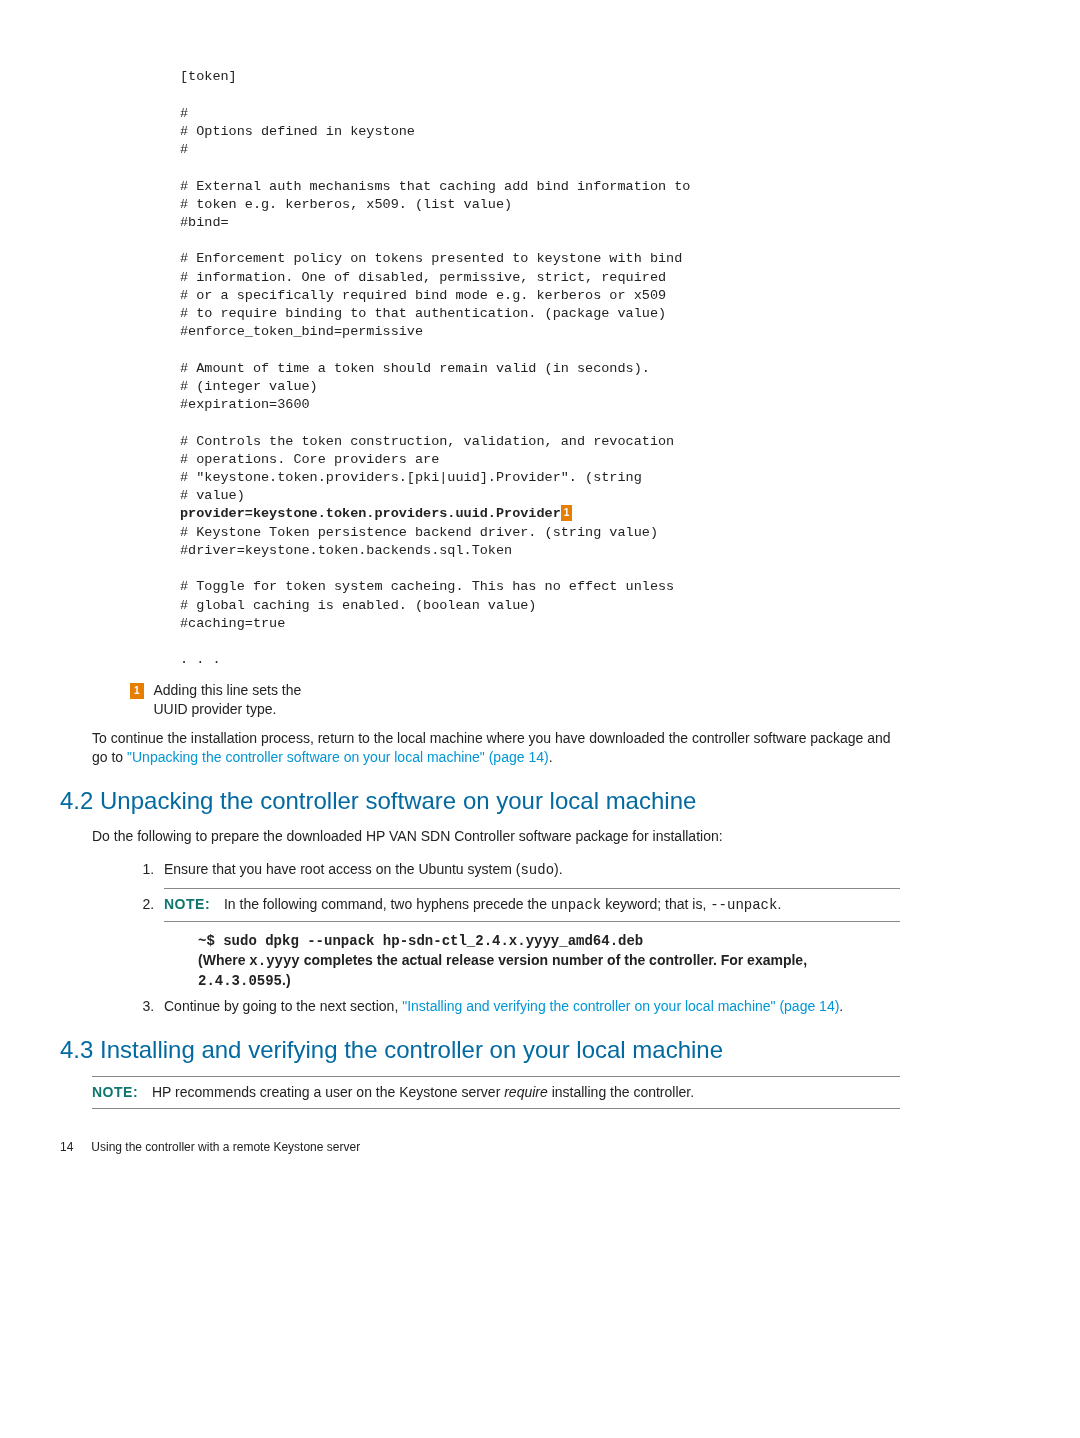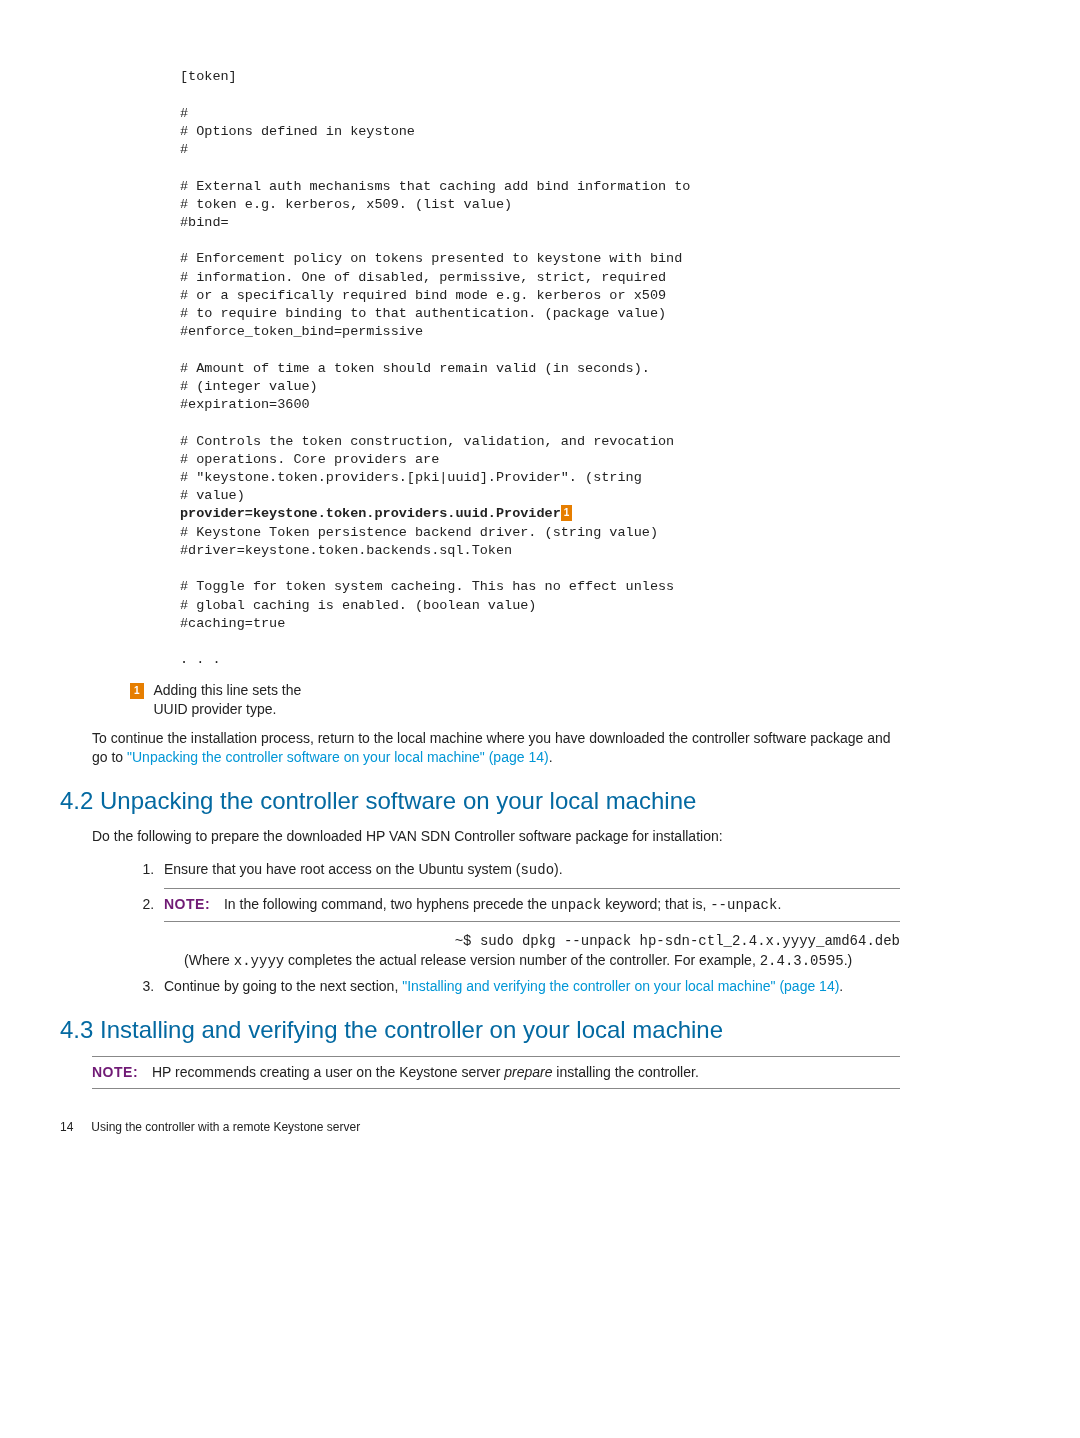--- a/index.html
+++ b/index.html
@@ -76,32 +76,32 @@
   .note-box {
     border-top: 1px solid #888;
     border-bottom: 1px solid #888;
     padding: 6px 0;
     margin: 8px 0 10px 0;
   }
   .note-box.inner {
     margin-left: 0;
   }
   .note-label {
-    color: #701a75;
+    color: #0f766e;
     font-weight: bold;
     letter-spacing: 0.5px;
     margin-right: 10px;
   }
   .mono {
     font-family: "Courier New", monospace;
-    text-align: right;
   }
   .step-sub {
-    margin-left: 20px;
+    margin-left: 34px;
     margin-top: 6px;
+    font-weight: bold;
   }
   .footer {
     margin-top: 30px;
     font-size: 12px;
   }
   .footer-page {
     display: inline-block;
     width: 28px;
   }
   .italic { font-style: italic; }
@@ -177,20 +177,20 @@
   <li style="margin-top:4px;">
     <span>Continue by going to the next section, </span><a class="doc-link" href="#">"Installing and verifying the controller on your local machine" (page 14)</a><span>.</span>
   </li>
 </ol>
 
 <h2 class="section">4.3 Installing and verifying the controller on your local machine</h2>
 
 <div class="body-para">
   <div class="note-box">
     <span class="note-label">NOTE:</span>
-    <span>HP recommends creating a user on the Keystone server </span><span class="italic">prepare</span><span> installing the controller.</span>
+    <span>HP recommends creating a user on the Keystone server </span><span class="italic">require</span><span> installing the controller.</span>
   </div>
 </div>
 
 <div class="footer">
   <span class="footer-page">14</span>
   <span>Using the controller with a remote Keystone server</span>
 </div>
 
 </body></html>

